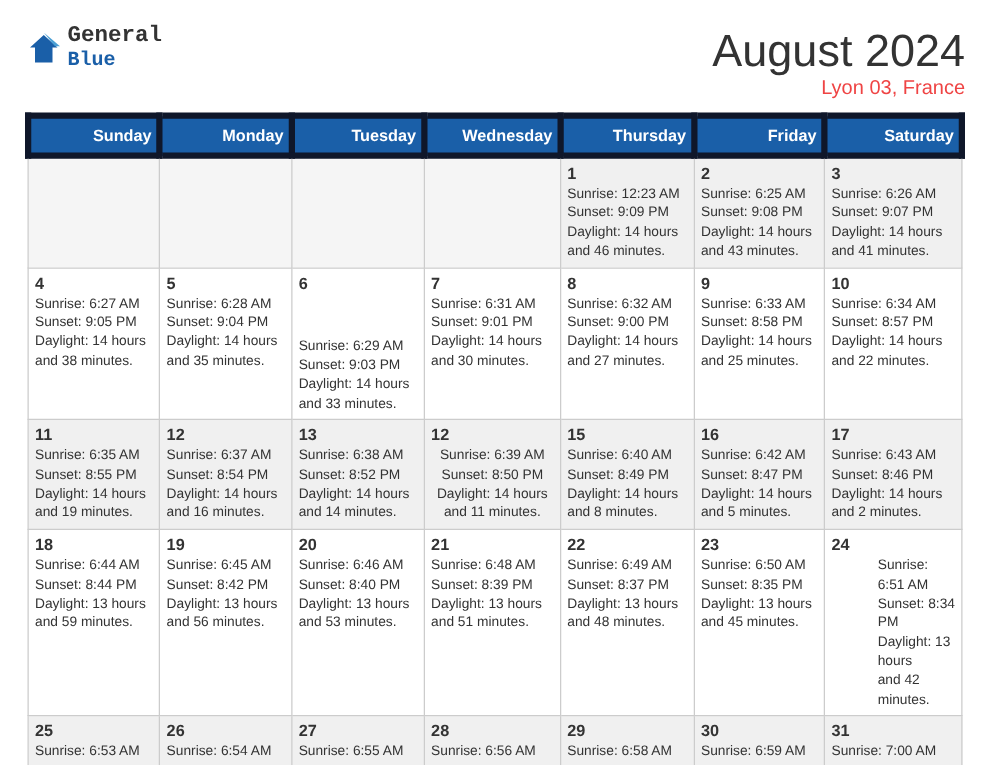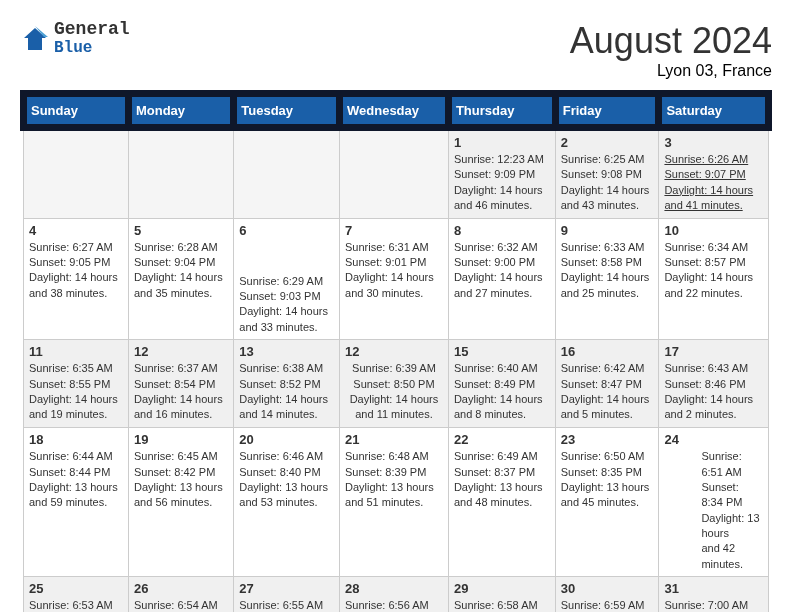--- a/index.html
+++ b/index.html
@@ -44,33 +44,33 @@
     .title-block {
       text-align: right;
     }
     .month-title {
       font-size: 36px;
       color: #333;
       font-weight: normal;
     }
     .location {
       font-size: 16px;
-      color: #000000;
+      color: #ef4444;
     }
     table {
       width: 100%;
       border-collapse: collapse;
     }
     th {
       background-color: #1a5fa8;
       color: white;
-      text-align: left;
+      text-align: right;
       padding: 6px 4px;
       font-size: 13px;
-      border: 7px solid #0f172a;
+      border: 5px solid #0f172a;
     }
     td {
       border: 1px solid #ccc;
       vertical-align: top;
       padding: 4px 5px;
       font-size: 11px;
       width: 113px;
       height: 88px;
       background: #fff;
     }
@@ -140,21 +140,21 @@
         </td>
         <td class="shaded">
           <span class="day-num">2</span>
           <div class="day-info" style="white-space: pre-line;">Sunrise: 6:25 AM
 Sunset: 9:08 PM
 Daylight: 14 hours
 and 43 minutes.</div>
         </td>
         <td class="shaded">
           <span class="day-num">3</span>
-          <div class="day-info" style="white-space: pre-line; text-decoration: underline;">Sunrise: 6:26 AM
+          <div class="day-info" style="white-space: pre-line;">Sunrise: 6:26 AM
 Sunset: 9:07 PM
 Daylight: 14 hours
 and 41 minutes.</div>
         </td>
       </tr>
       <tr>
         <td>
           <span class="day-num">4</span>
           <div class="day-info" style="white-space: pre-line;">Sunrise: 6:27 AM
 Sunset: 9:05 PM

